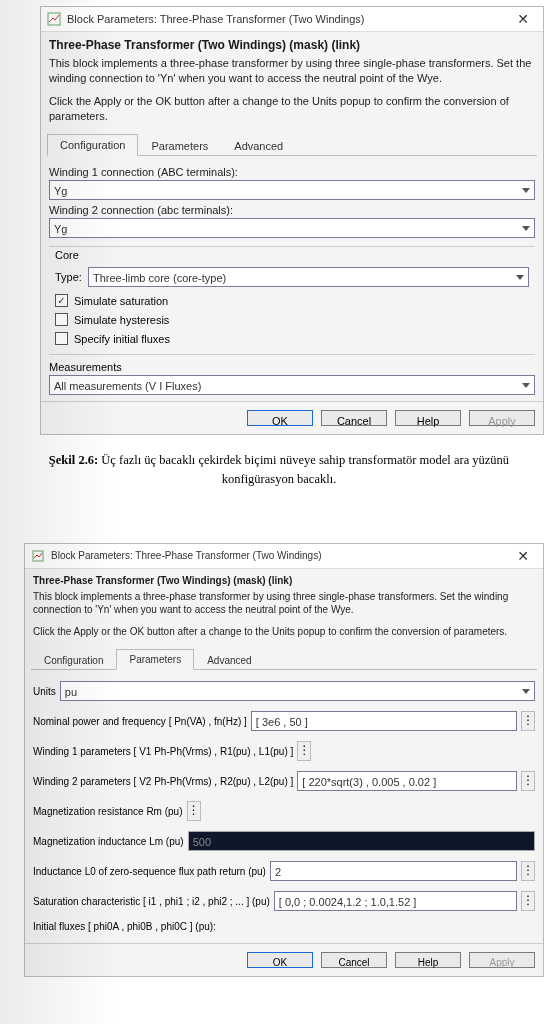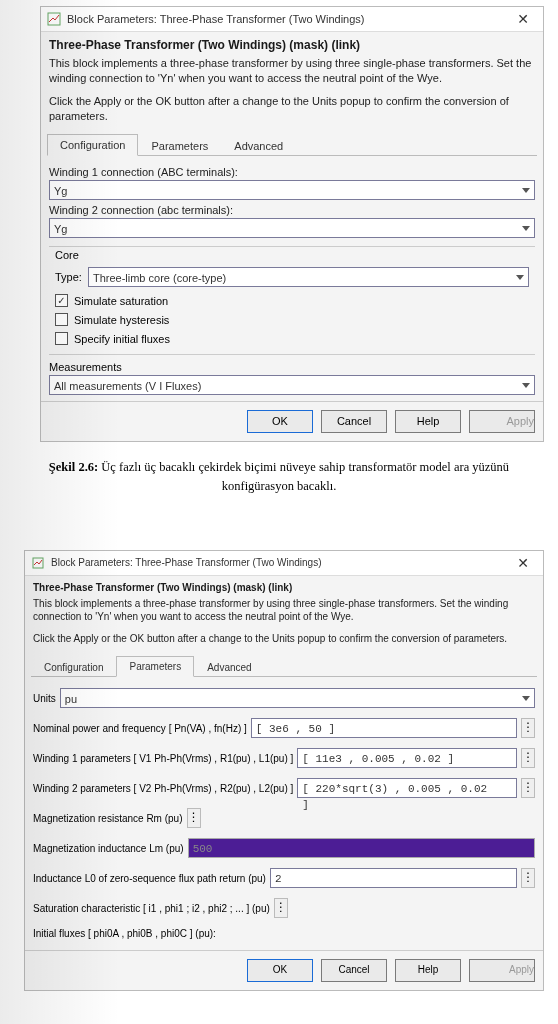--- a/index.html
+++ b/index.html
@@ -145,30 +145,30 @@
   .buttonbar {
     display: flex;
     justify-content: flex-end;
     gap: 8px;
     padding: 8px;
     border-top: 1px solid #ccc;
     background: #f4f4f4;
   }
   .btn {
     min-width: 66px;
-    height: 23px;
+    height: 16px;
     border: 1px solid #7a7a7a;
     background: #eaeaea;
     font-size: 11px;
     text-align: center;
     line-height: 20px;
     cursor: pointer;
   }
   .btn.default { border: 1px solid #1a6bd6; }
-  .btn.disabled { color: #999; cursor: default; text-align: right; }
+  .btn.disabled { color: #999; cursor: default; }
   .caption {
     text-align: center;
     font-family: Georgia, "Times New Roman", serif;
     font-size: 12.5px;
     color: #000;
     padding: 10px 20px 24px 20px;
     line-height: 1.5;
   }
   .caption .bold { font-weight: bold; }
   
@@ -179,31 +179,31 @@
   .dialog.small .label-row,
   .dialog.small .textlabel,
   .dialog.small .btn { font-size: 10px; }
   .param-row {
     display: flex;
     align-items: center;
     gap: 4px;
     padding: 5px 0;
   }
   .param-row .param-label { flex: 0 0 auto; white-space: nowrap; }
-  .param-row .textfield { flex: 1; font-family: Liberation Mono, monospace; }
+  .param-row .textfield { flex: 1; }
   .param-row .colon-btn {
     width: 14px; height: 20px;
     border: 1px solid #bbb;
     background: #efefef;
     text-align: center;
     line-height: 16px;
     font-size: 12px;
     cursor: pointer;
   }
-  .textfield.ro { background: #4c1d95; color: #888; border-color: #aaa; }
+  .textfield.ro { background: #0f172a; color: #888; border-color: #aaa; }
 </style>
 </head>
 <body>
 <div class="shadow-overlay"></div>
 
 <div class="page">
 
   <div class="dialog">
     <div class="titlebar">
       <span class="icon">
@@ -299,21 +299,20 @@
       </div>
 
       <div class="param-row">
         <span class="param-label">Nominal power and frequency  [ Pn(VA) , fn(Hz) ]</span>
         <div class="textfield">[ 3e6 , 50 ]</div>
         <div class="colon-btn">⋮</div>
       </div>
 
       <div class="param-row">
         <span class="param-label">Winding 1 parameters [ V1 Ph-Ph(Vrms) , R1(pu) , L1(pu) ]</span>
-        <div class="textfield">[ 11e3 , 0.005 , 0.02 ]</div>
         <div class="colon-btn">⋮</div>
       </div>
 
       <div class="param-row">
         <span class="param-label">Winding 2 parameters [ V2 Ph-Ph(Vrms) , R2(pu) , L2(pu) ]</span>
         <div class="textfield">[ 220*sqrt(3) , 0.005 , 0.02 ]</div>
         <div class="colon-btn">⋮</div>
       </div>
 
       <div class="param-row">
@@ -327,20 +326,21 @@
       </div>
 
       <div class="param-row">
         <span class="param-label">Inductance L0 of zero-sequence flux path return (pu)</span>
         <div class="textfield">2</div>
         <div class="colon-btn">⋮</div>
       </div>
 
       <div class="param-row">
         <span class="param-label">Saturation characteristic [ i1 ,  phi1 ;  i2 , phi2 ; ... ] (pu)</span>
+        <div class="textfield">[ 0,0 ; 0.0024,1.2 ; 1.0,1.52 ]</div>
         <div class="colon-btn">⋮</div>
       </div>
 
       <div class="param-row">
         <span class="param-label">Initial fluxes [ phi0A , phi0B , phi0C ] (pu):</span>
       </div>
     </div>
 
     <div class="buttonbar">
       <div class="btn default">OK</div>

